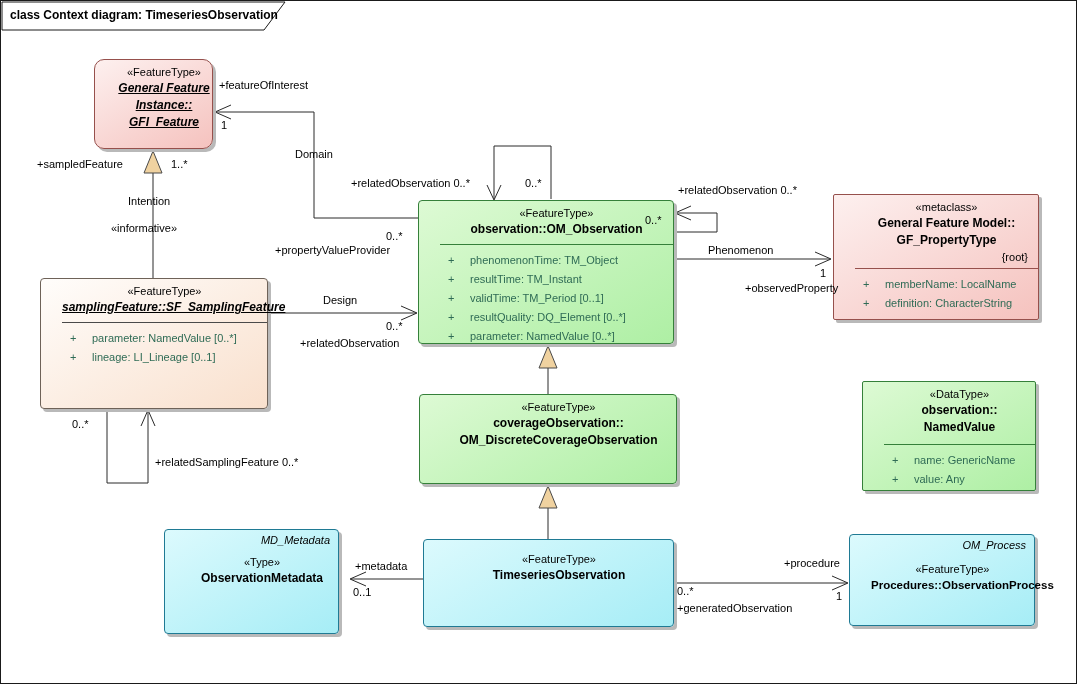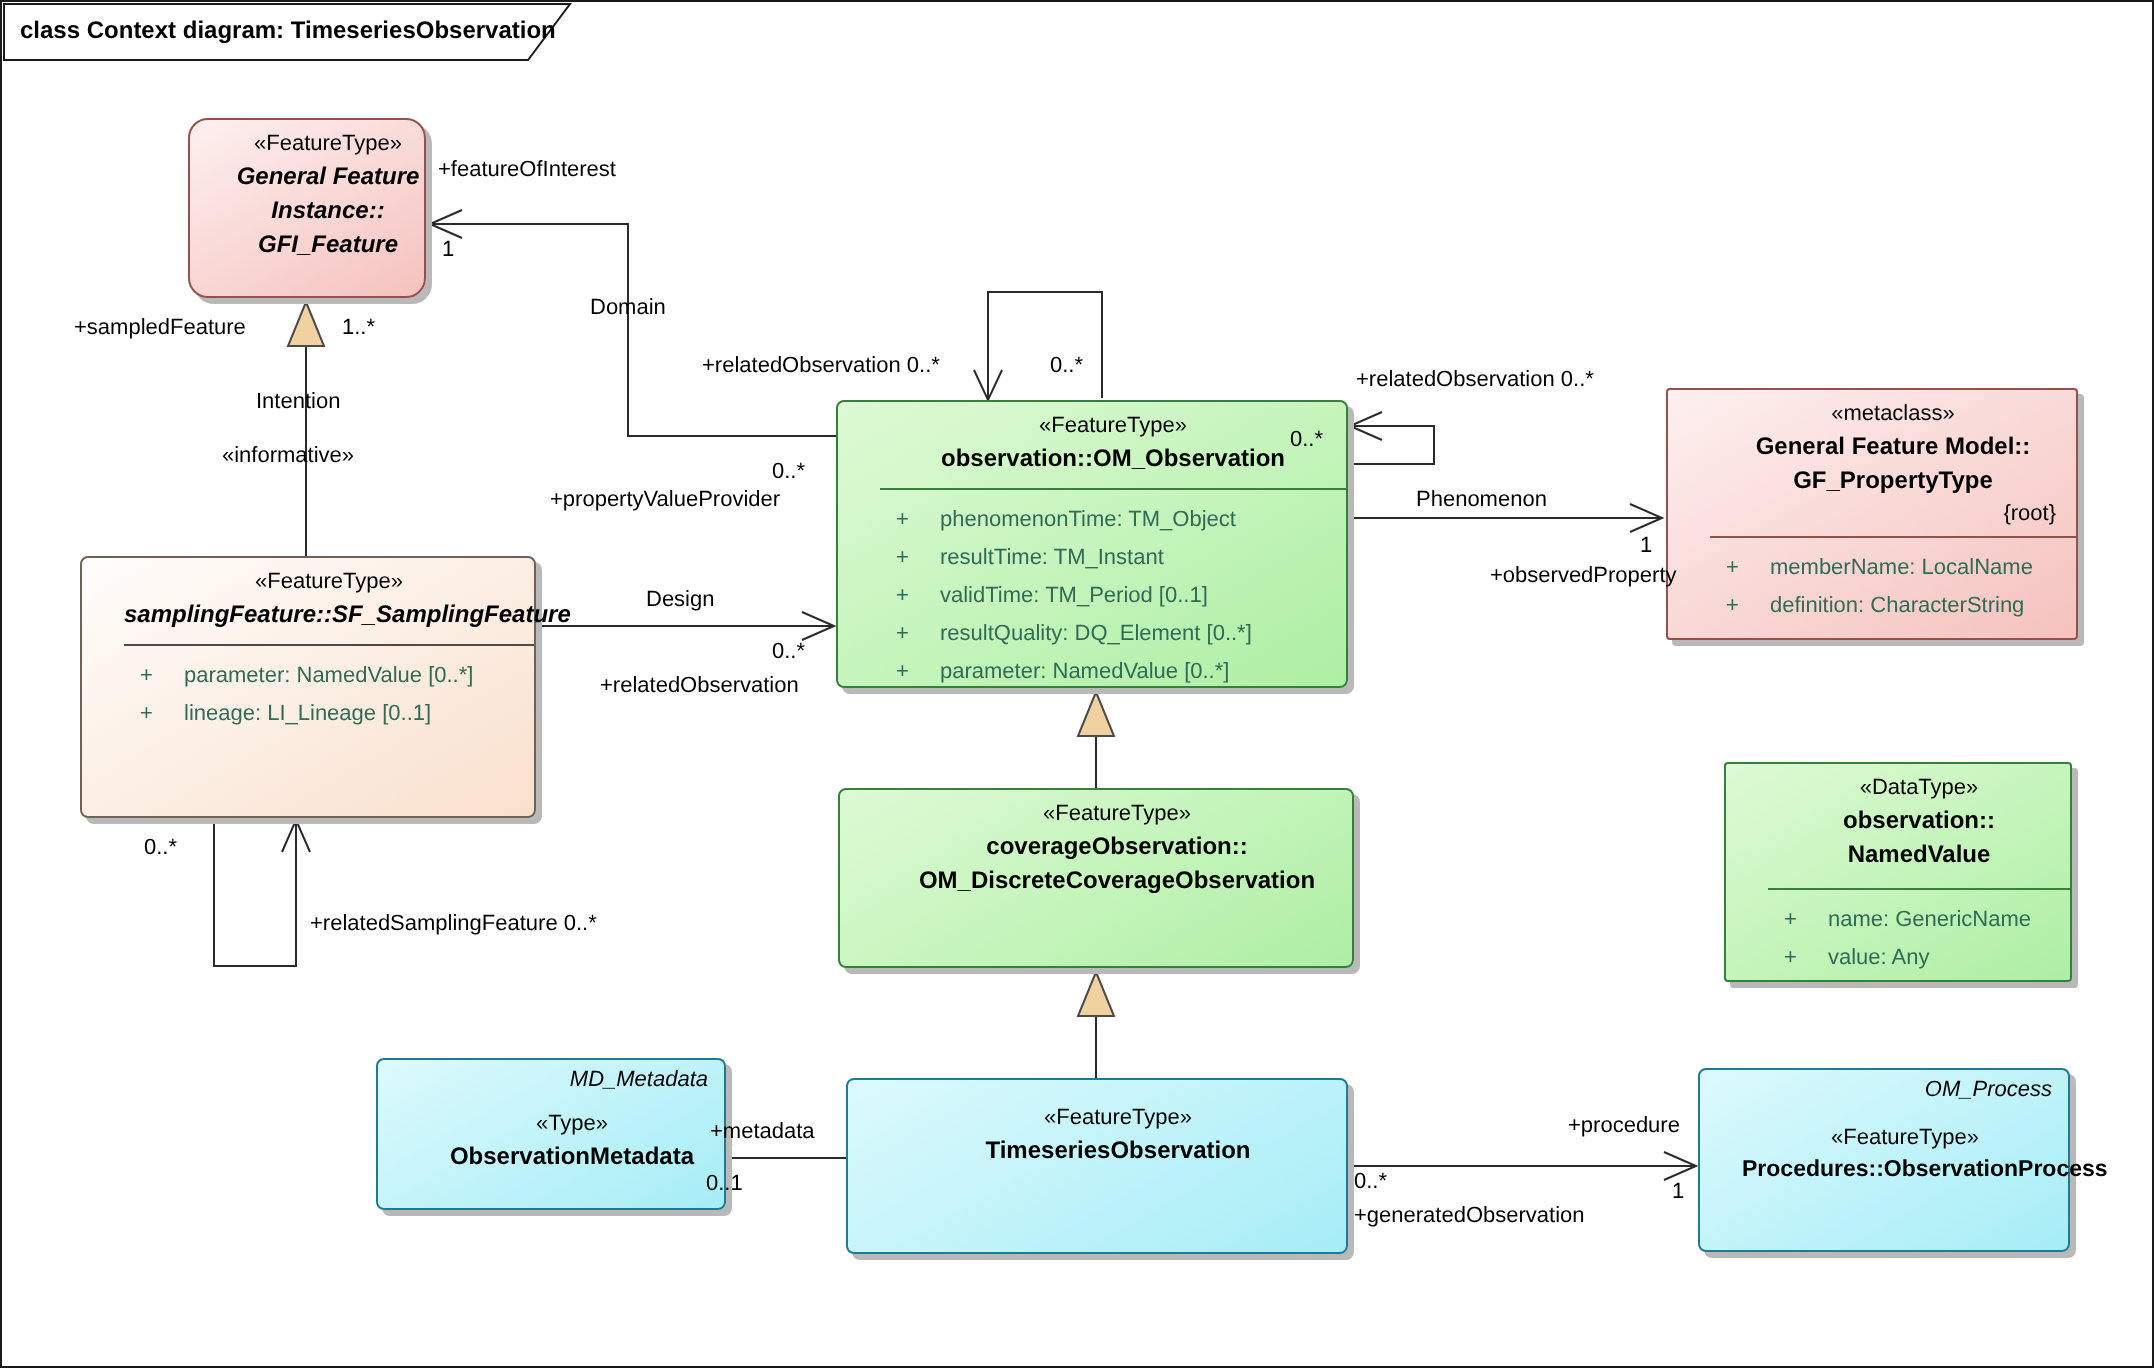--- a/index.html
+++ b/index.html
@@ -7,21 +7,21 @@
   #wires{position:absolute;left:0;top:0;z-index:1;}
   .cls{position:absolute;z-index:2;border:1px solid #4a4a4a;box-shadow:3px 3px 0 #b9b9b9;box-sizing:border-box;padding-left:21px;}
   .pink{background:linear-gradient(150deg,#fdf0ef 0%,#f5c2be 100%);border-color:#96504c;}
   .peach{background:linear-gradient(150deg,#fffdfb 0%,#f9e0cd 100%);border-color:#6e6258;}
   .green{background:linear-gradient(150deg,#ddfad4 0%,#aeefa4 100%);border-color:#35803a;}
   .cyan{background:linear-gradient(150deg,#dcfafd 0%,#a6edf6 100%);border-color:#1f7a94;}
   .r10{border-radius:10px;} .r4{border-radius:4px;} .r2{border-radius:2px;}
   .hdr{text-align:center;}
   .stereo{font-size:11px;color:#000;line-height:15px;padding-top:5px;}
   .cname{font-size:12px;font-weight:bold;color:#000;line-height:17px;}
-  .abstract .cname{font-style:italic;}
+  .abstract .cname{font-style:italic;text-decoration:underline;}
   .tag{font-size:11px;text-align:right;padding-right:10px;line-height:16px;}
   .pkg{position:absolute;top:4px;right:8px;font-size:11px;font-style:italic;color:#000;}
   .attrs{border-top:1px solid #4a4a4a;padding:6px 6px 0 6px;}
   .green .attrs{border-top-color:#35803a;}
   .pink .attrs{border-top-color:#96504c;}
   .arow{display:flex;font-size:11px;color:#2f6b55;line-height:19px;white-space:nowrap;}
   .arow .plus{width:22px;padding-left:2px;}
   .elabel{position:absolute;z-index:3;font-size:11px;color:#000;white-space:nowrap;line-height:13px;}
   #dgm-title{position:absolute;left:9px;top:7px;z-index:3;font-size:12px;font-weight:bold;color:#000;white-space:nowrap;}
 </style>
@@ -165,21 +165,21 @@
           <span class="plus">+</span>
           <span>name: GenericName</span>
         </div>
       <div class="arow">
           <span class="plus">+</span>
           <span>value: Any</span>
         </div>
     </div>
   </div>
 
-  <div class="cls cyan r4" style="left:187px;top:528px;width:175px;height:76px;">
+  <div class="cls cyan r4" style="left:163px;top:528px;width:175px;height:105px;">
     <div class="pkg">MD_Metadata</div>
     <div class="hdr" style="padding-top:20px;">
       <div class="stereo">«Type»</div>
       <div class="cname">ObservationMetadata</div>
     </div>
   </div>
 
   <div class="cls cyan r4" style="left:422px;top:538px;width:251px;height:88px;">
     <div class="hdr" style="padding-top:7px;">
       <div class="stereo">«FeatureType»</div>

